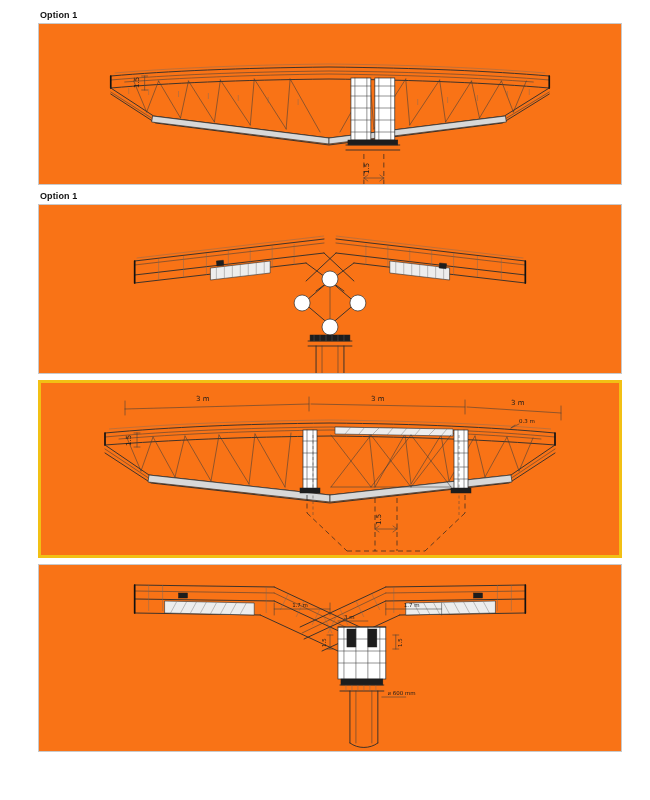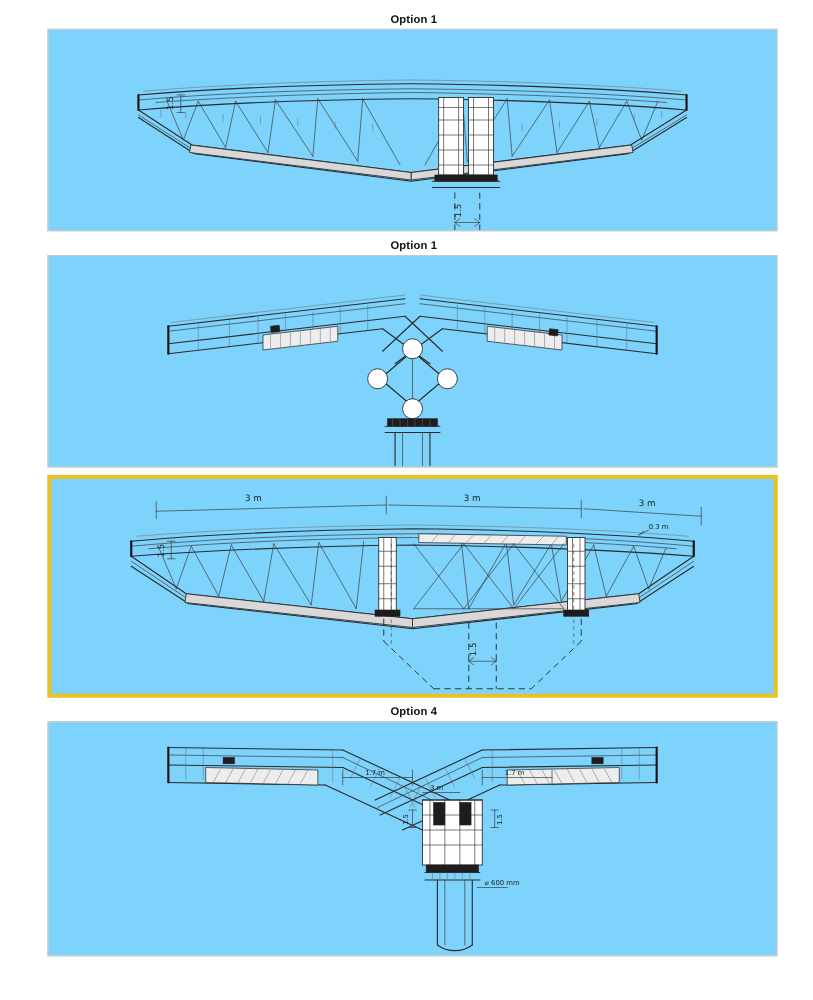--- a/index.html
+++ b/index.html
@@ -17,32 +17,31 @@
   .page {
     width: 650px;
     height: 800px;
     position: relative;
     box-sizing: border-box;
     padding: 10px 28px 10px 38px;
   }
   .option-block {
     position: relative;
     margin-bottom: 6px;
-    text-align: center;
   }
   .option-label {
     font-size: 9px;
     font-weight: bold;
     color: #111;
     padding: 0 0 3px 2px;
     letter-spacing: 0.1px;
   }
   .frame {
     border: 1px solid #c9c9c9;
-    background: #7dd3fc;
+    background: #f97316;
     position: relative;
     overflow: hidden;
   }
   .frame.highlighted {
     border: 3px solid #f2c014;
   }
   .frame svg {
     display: block;
     width: 100%;
     height: 100%;
@@ -440,21 +439,20 @@
 
         <path class="sketch-thin" d="M96,50 L96,64"></path>
         <path class="sketch-thin" d="M93,50 L99,50"></path>
         <path class="sketch-thin" d="M93,64 L99,64"></path>
         <text class="hand-text" x="90" y="63" transform="rotate(-90 90,63)">1.5</text>
       </svg>
     </div>
   </div>
 
   <div class="option-block">
-    <div class="option-label">Option 4</div>
     <div class="frame" style="height:186px;">
       <svg viewBox="0 0 584 186" preserveAspectRatio="none">
 
         <path class="sketch-line" d="M96,20 L236,22"></path>
         <path class="sketch-thin" d="M96,26 L236,28"></path>
         <path class="sketch-line" d="M96,34 L236,36"></path>
         <path class="sketch-line" d="M96,48 L222,50"></path>
         <path class="sketch-heavy" d="M96,20 L96,48"></path>
 
         <path class="fill-light" d="M126,36 L216,38 L216,50 L126,48 Z"></path>

